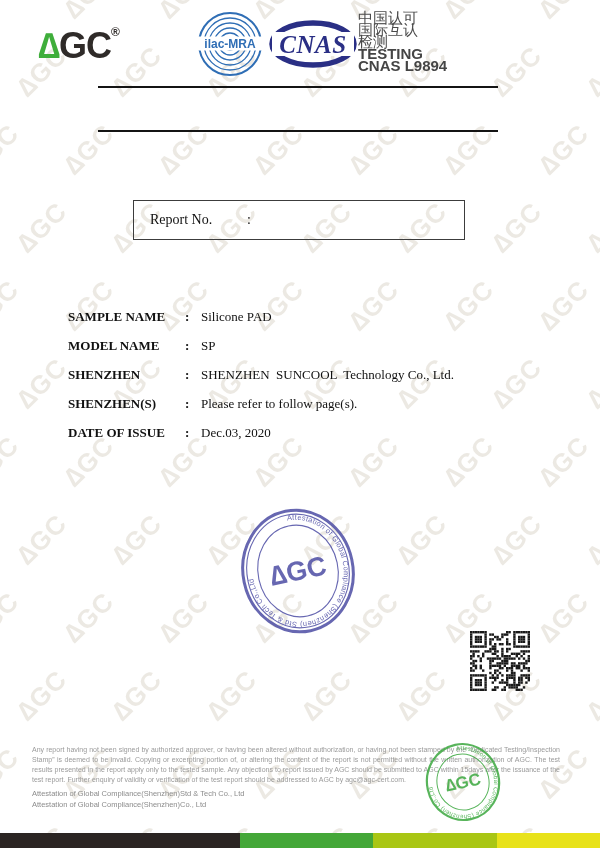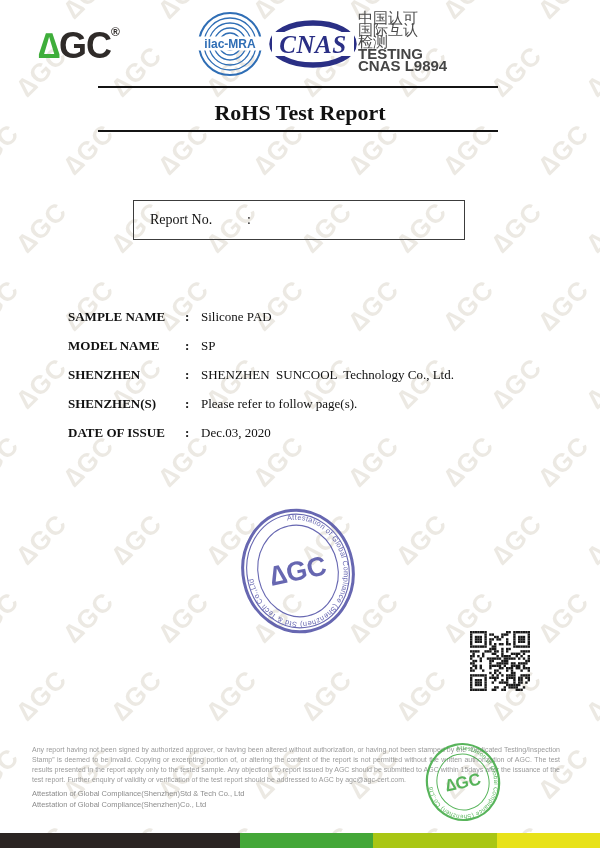--- a/index.html
+++ b/index.html
@@ -186,21 +186,20 @@
 
   <div class="accred">
     <div>中国认可</div>
     <div>国际互认</div>
     <div>检测</div>
     <div class="en">TESTING</div>
     <div class="en">CNAS L9894</div>
   </div>
 
   <div class="rule rule1"></div>
-  <div class="doc-title">RoHS Test Report</div>
   <div class="rule rule2"></div>
 
   <div class="report-box">
     <span class="lbl">Report No.</span>
     <span class="sep">:</span>
   </div>
 
   <div class="details">
     <div class="detail-row">
       <span class="detail-label">SAMPLE NAME</span>

